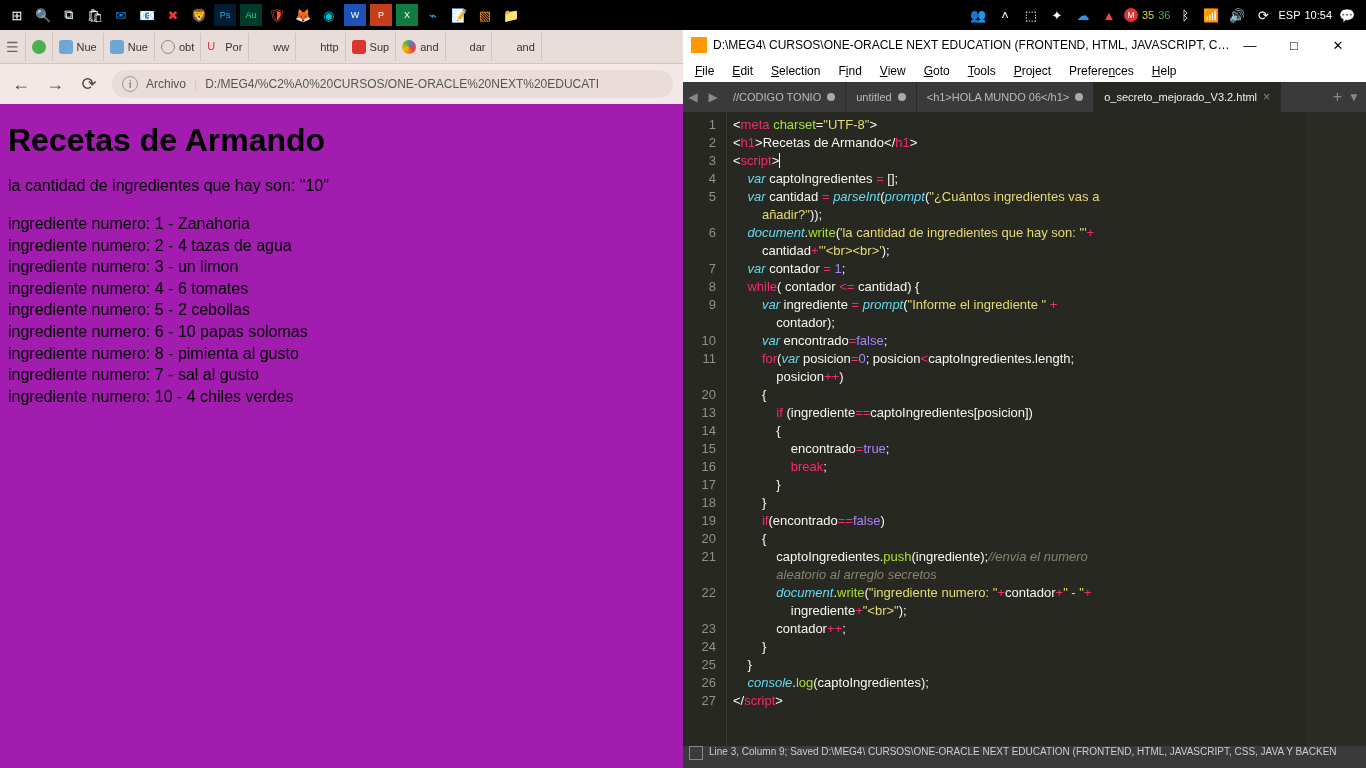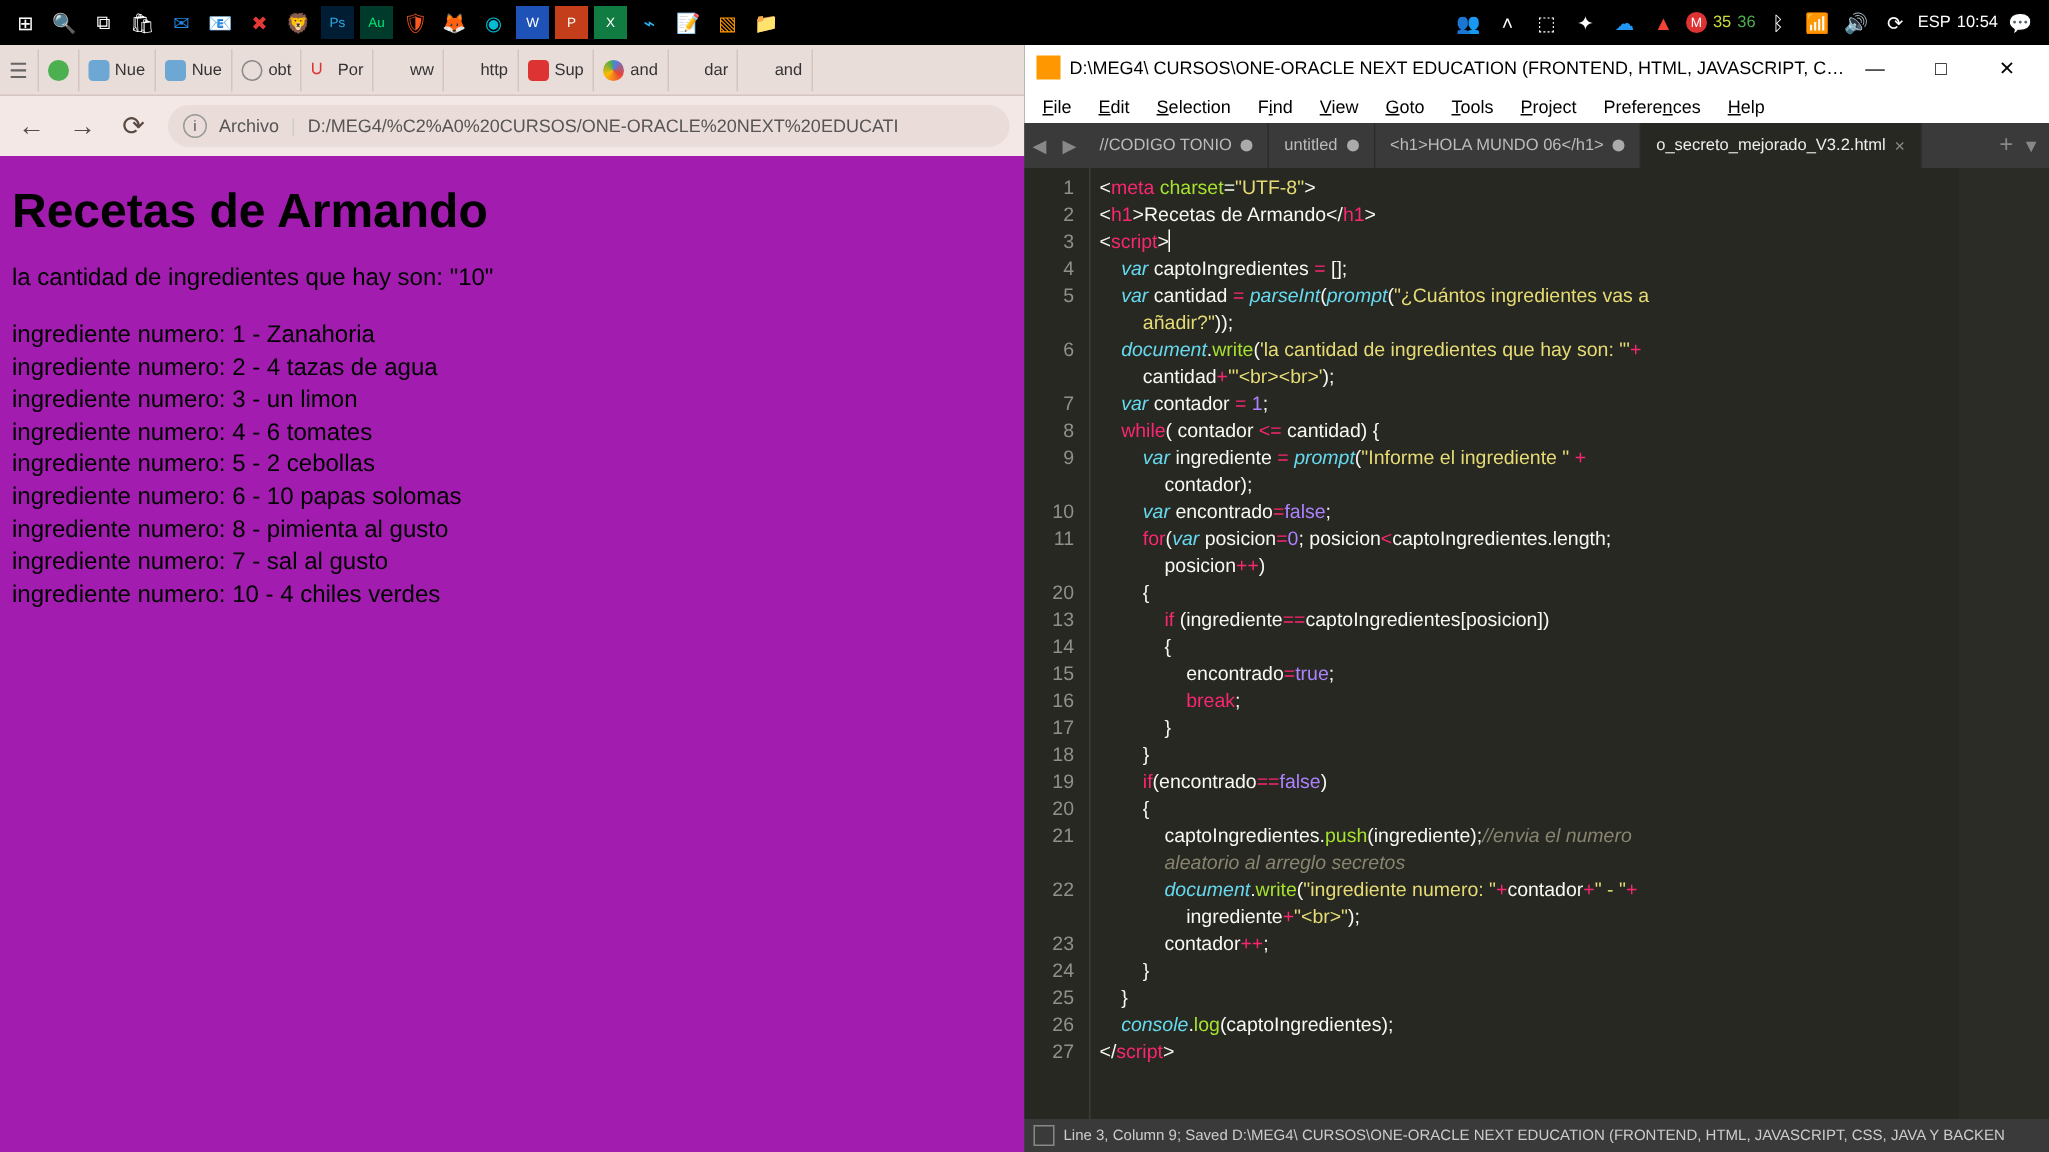--- a/index.html
+++ b/index.html
@@ -43,21 +43,21 @@
 .st-tab.active{background:#272822;color:#eee;}
 .st-tab .dot{width:8px;height:8px;border-radius:50%;background:#aaa;display:inline-block;}
 .st-tab .x{color:#888;font-size:12px;}
 .st-tabs .add{margin-left:auto;display:flex;align-items:center;padding:0 6px;gap:6px;color:#888;}
 .editor{flex:1;display:flex;background:#272822;font-family:Consolas,monospace;font-size:13px;position:relative;overflow:hidden;}
 .gutter{width:44px;background:#272822;color:#8f908a;text-align:right;padding:4px 10px 0 0;line-height:18px;border-right:1px solid #3b3c36;}
 .gutter div{height:18px;}
 .code{flex:1;padding:4px 0 0 6px;line-height:18px;white-space:pre;color:#f8f8f2;overflow:hidden;}
 .code .ln{height:18px;}
 .minimap{position:absolute;right:0;top:0;width:60px;height:100%;background:#2e2f28;opacity:0.5;}
-.status{height:22px;background:#3a3a3a;color:#ccc;font-size:10px;display:flex;align-items:center;padding:0 6px;}
+.status{height:22px;background:#3a3a3a;color:#ccc;font-size:10px;display:flex;padding:0 6px;}
 
 
 .p{color:#f92672;} 
 .b{color:#66d9ef;font-style:italic;} 
 .g{color:#a6e22e;} 
 .y{color:#e6db74;} 
 .pu{color:#ae81ff;} 
 .w{color:#f8f8f2;}
 .gy{color:#88846f;font-style:italic;}
 .cursor{border-right:1px solid #fff;}

